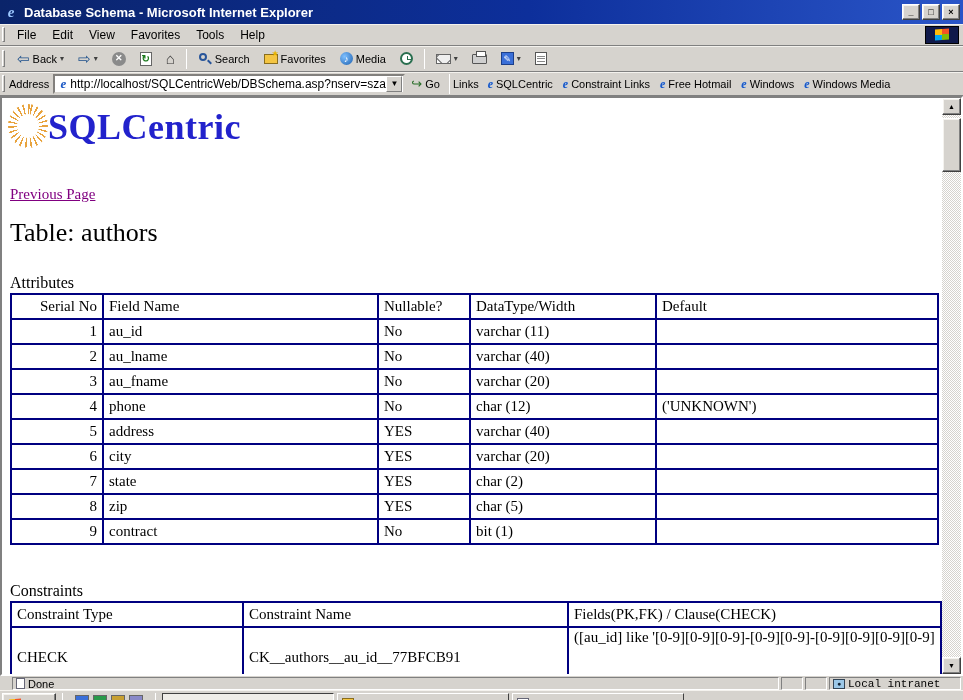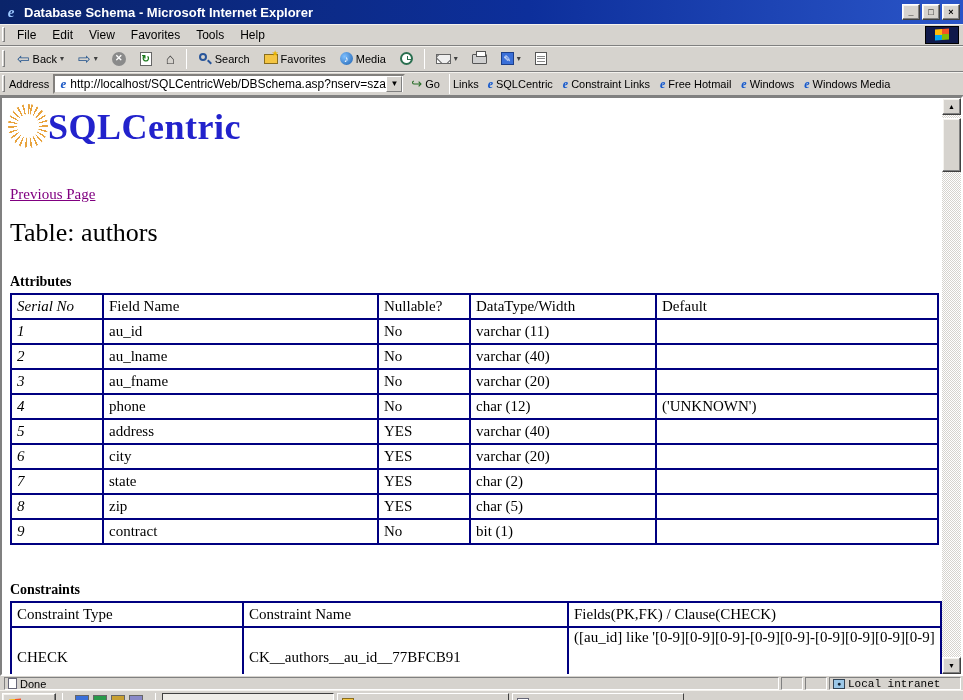--- a/index.html
+++ b/index.html
@@ -119,46 +119,46 @@
   .logo-text { position:absolute; left:46px; top:8px;
     font-family:"Liberation Serif",serif; font-weight:bold; font-size:36px;
     color:#2222cc; letter-spacing:0.5px; }
   .trial-text { position:absolute; left:302px; top:20px;
     font-family:"Liberation Sans",sans-serif; font-weight:bold; font-size:29px;
     color:#e6e6e6; letter-spacing:1px;
     text-shadow:1px 1px 0 #ffffff,-1px -1px 1px #c6c6c6; }
   .prev-link { position:absolute; left:8px; top:88px; color:#800080;
     text-decoration:underline; font-size:15px; cursor:pointer; }
   .page-title { position:absolute; left:8px; top:120px; font-size:26px; color:#000; }
-  .sect-head { position:absolute; left:8px; font-weight:bold; font-size:14px; }
+  .sect-head { position:absolute; left:8px; font-weight:normal; font-size:16px; }
   .attrs-head { top:176px; }
   .cons-head { top:484px; }
   table.navy { position:absolute; left:8px; border-collapse:collapse;
     font-size:15px; }
   .attrs-table { top:195px; }
   .cons-table { top:503px; }
   table.navy td { border:2px solid #000080; padding:1px 5px; height:25px;
     vertical-align:middle; white-space:nowrap; overflow:hidden; }
-  td.ctr { text-align:left;font-style:italic; }
+  td.ctr { text-align:right; }
   
   .vscroll { position:absolute; right:0; top:0; width:19px; height:576px;
     background:repeating-conic-gradient(#ffffff 0% 25%,#d6d3ce 0% 50%);
     background-size:2px 2px; }
   .sbtn { position:absolute; left:0; width:19px; height:17px; background:#d6d3ce;
     border:1px solid; border-color:#fff #404040 #404040 #fff;
     box-shadow:inset -1px -1px 0 #808080,inset 1px 1px 0 #f4f2ee;
     display:flex; align-items:center; justify-content:center; font-size:7px; color:#000; }
   .sb-up { top:0; } .sb-down { bottom:0; }
   .sthumb { position:absolute; left:0; top:20px; width:19px; height:54px;
     background:#d6d3ce; border:1px solid; border-color:#fff #404040 #404040 #fff;
     box-shadow:inset -1px -1px 0 #808080,inset 1px 1px 0 #f4f2ee; }
   
   .statusbar { position:absolute; left:0; top:676px; width:963px; height:14px;
     background:#d6d3ce; display:flex; align-items:stretch; gap:2px;
-    font-size:11px; padding:1px 2px 0 4px; }
+    font-size:11px; padding:1px 2px 0 12px; }
   .spane { border:1px solid; border-color:#808080 #fff #fff #808080;
     display:flex; align-items:center; padding:0 3px; gap:3px; overflow:hidden; }
   .sp-main { flex:1; }
   .sp-small { width:22px; }
   .sp-zone { width:132px;font-family:Liberation Mono, monospace; }
   .doc-ico { width:9px; height:11px; background:#fff; border:1px solid #667; }
   .zone-ico { width:12px; height:10px; background:#9cc8e8; border:1px solid #345;
     display:flex; align-items:center; justify-content:center; font-size:7px; color:#123; }
   
   .taskbar { position:absolute; left:0; top:690px; width:963px; height:10px;

